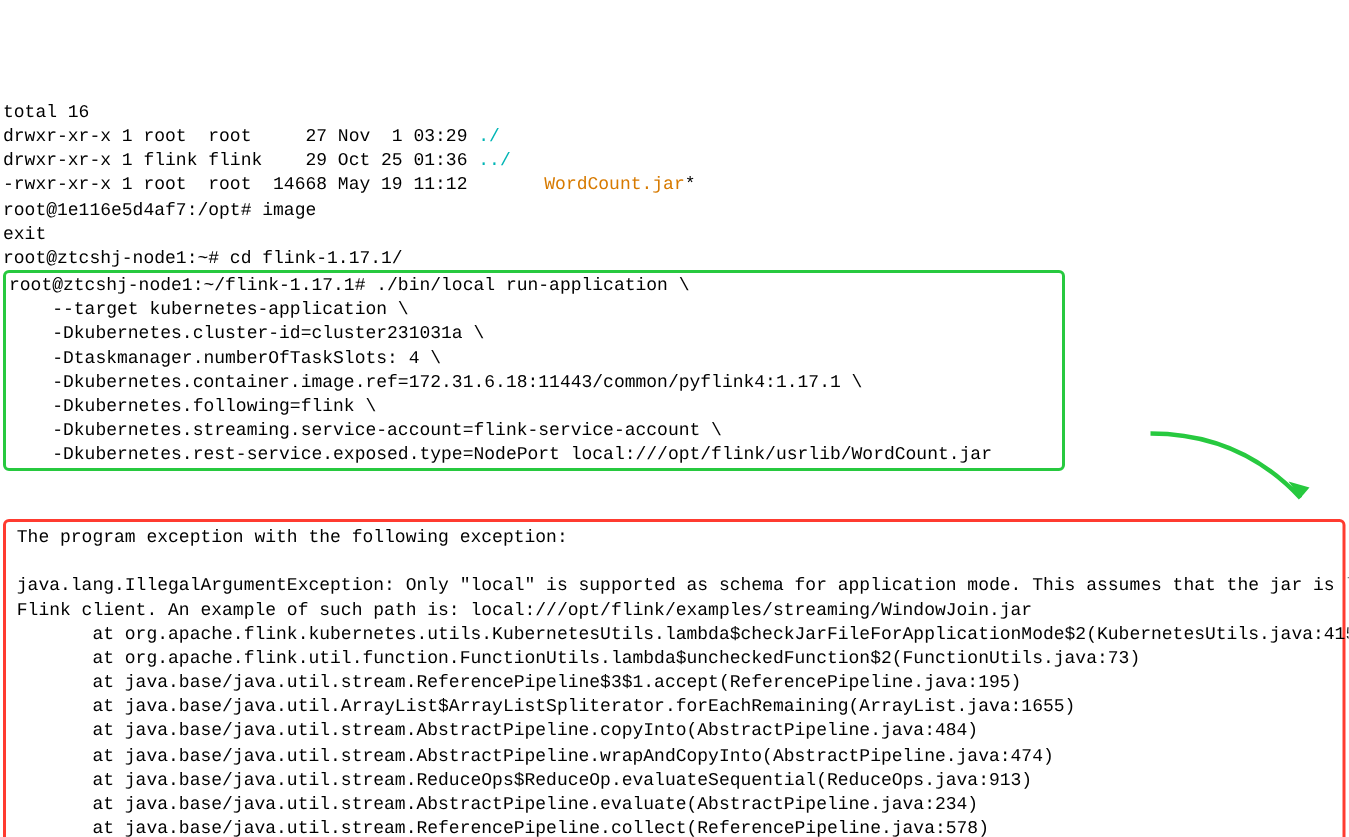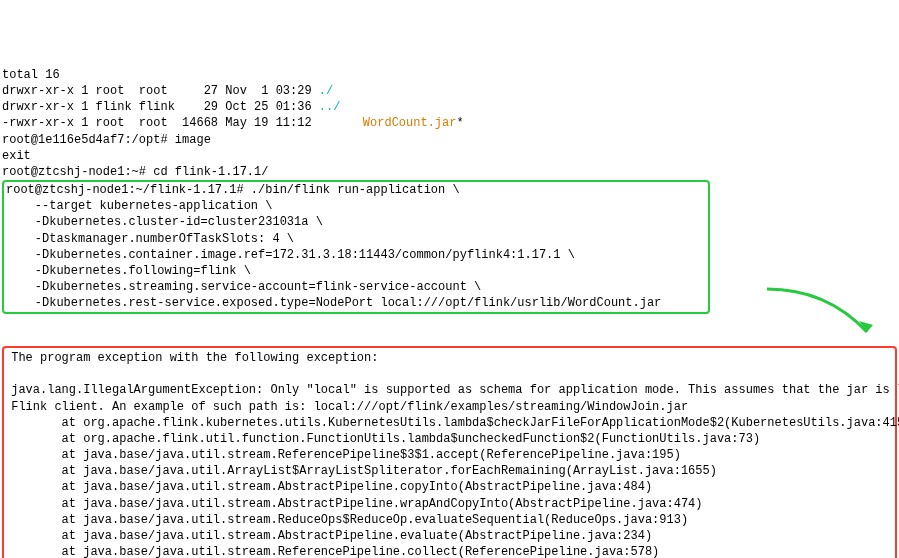--- a/index.html
+++ b/index.html
@@ -24,25 +24,25 @@
 
 
 
 <div><span>total 16</span>
 <span>drwxr-xr-x 1 root  root     27 Nov  1 03:29 </span><span class="dir">./</span>
 <span>drwxr-xr-x 1 flink flink    29 Oct 25 01:36 </span><span class="dir">../</span>
 <span>-rwxr-xr-x 1 root  root  14668 May 19 11:12 </span><span class="jar">WordCount.jar</span><span>*</span>
 <span>root@1e116e5d4af7:/opt# image</span>
 <span>exit</span>
 <span>root@ztcshj-node1:~# cd flink-1.17.1/</span>
-<div class="green-box"><span>root@ztcshj-node1:~/flink-1.17.1# ./bin/flink run-application \</span>
+<div class="green-box"><span>root@ztcshj-node1:~/flink-1.17.1# ./bin/local run-application \</span>
 <span>    --target kubernetes-application \</span>
 <span>    -Dkubernetes.cluster-id=cluster231031a \</span>
 <span>    -Dtaskmanager.numberOfTaskSlots: 4 \</span>
-<span>    -Dkubernetes.container.image.ref=172.31.3.18:11443/common/pyflink4:1.17.1 \</span>
+<span>    -Dkubernetes.container.image.ref=172.31.6.18:11443/common/pyflink4:1.17.1 \</span>
 <span>    -Dkubernetes.following=flink \</span>
 <span>    -Dkubernetes.streaming.service-account=flink-service-account \</span>
 <span>    -Dkubernetes.rest-service.exposed.type=NodePort local:///opt/flink/usrlib/WordCount.jar</span></div>
 <div class="arrow-container"><svg class="arrow-svg" width="160" height="60">
         <path d="M 30 5 Q 90 5 130 48" stroke="#27c93f" stroke-width="3" fill="none"></path>
         <path d="M 130 48 L 122 37 L 136 41 Z" fill="#27c93f"></path>
       </svg></div>
 
 <div class="red-box"><span> The program exception with the following exception:</span>
 

